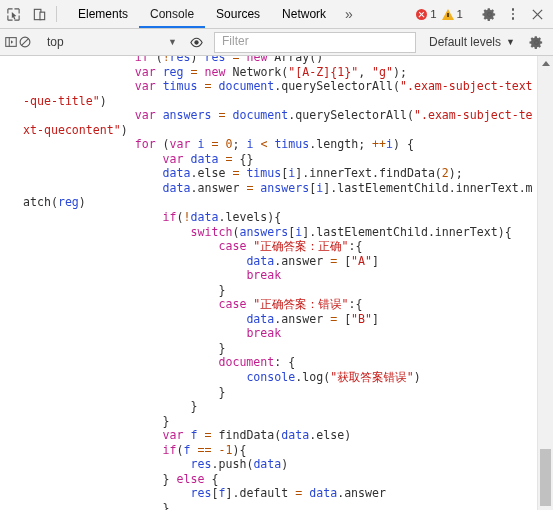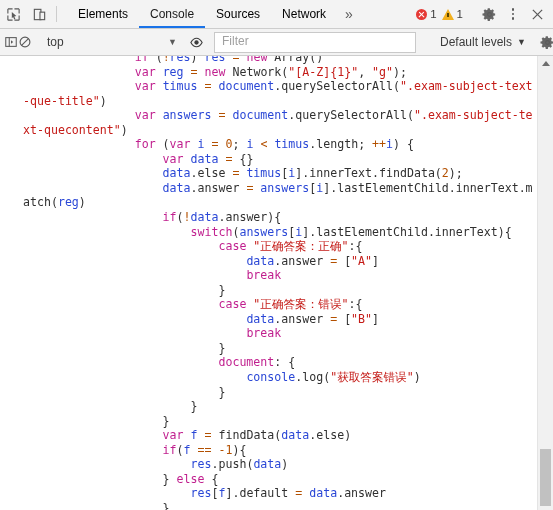--- a/index.html
+++ b/index.html
@@ -72,21 +72,21 @@
   .filter-box{
     flex:0 0 auto;width:190px;height:19px;background:#fff;border:1px solid #c9c9c9;
     display:flex;align-items:flex-start;padding:0 5px;margin-left:2px;
   }
   .filter-box input{
     border:0;outline:0;width:100%;font-size:12px;color:#3c3c3c;background:transparent;
     font-family:"Liberation Sans",sans-serif;
   }
   .filter-box input::placeholder{color:#a0a0a0;}
   .levels{
-    display:flex;align-items:center;font-size:12px;color:#3c3c3c;margin-left:24px;cursor:pointer;white-space:nowrap;
+    display:flex;align-items:center;font-size:12px;color:#3c3c3c;margin-left:13px;cursor:pointer;white-space:nowrap;
   }
   .levels .caret{margin-left:5px;font-size:9px;}
   .ct-right{margin-left:auto;display:flex;align-items:center;}
 
   
   .console-body{
     flex:1;position:relative;overflow:hidden;background:#fff;display:flex;
   }
   .code-area{
     flex:1;overflow:hidden;position:relative;
@@ -249,21 +249,21 @@
   <div class="console-body">
     <div class="code-area">
       <pre class="code" id="code-pre">                <span class="k">if</span><span class="pl"> (</span><span class="num">!</span><span class="id">res</span><span class="pl">) </span><span class="id">res</span><span class="num"> = </span><span class="k">new</span><span class="pl"> Array()</span>
                 <span class="k">var</span><span class="pl"> </span><span class="id">reg</span><span class="num"> = </span><span class="k">new</span><span class="pl"> Network(</span><span class="str">"[A-Z]{1}"</span><span class="pl">, </span><span class="str">"g"</span><span class="pl">);</span>
                 <span class="k">var</span><span class="pl"> </span><span class="id">timus</span><span class="num"> = </span><span class="id">document</span><span class="pl">.querySelectorAll(</span><span class="str">".exam-subject-text-que-title"</span><span class="pl">)</span>
                 <span class="k">var</span><span class="pl"> </span><span class="id">answers</span><span class="num"> = </span><span class="id">document</span><span class="pl">.querySelectorAll(</span><span class="str">".exam-subject-text-quecontent"</span><span class="pl">)</span>
                 <span class="k">for</span><span class="pl"> (</span><span class="k">var</span><span class="pl"> </span><span class="id">i</span><span class="num"> = </span><span class="num">0</span><span class="pl">; </span><span class="id">i</span><span class="num"> &lt; </span><span class="id">timus</span><span class="pl">.length; </span><span class="num">++</span><span class="id">i</span><span class="pl">) {</span>
                     <span class="k">var</span><span class="pl"> </span><span class="id">data</span><span class="num"> = </span><span class="pl">{}</span>
                     <span class="id">data</span><span class="pl">.else</span><span class="num"> = </span><span class="id">timus</span><span class="pl">[</span><span class="id">i</span><span class="pl">].innerText.findData(</span><span class="num">2</span><span class="pl">);</span>
                     <span class="id">data</span><span class="pl">.answer</span><span class="num"> = </span><span class="id">answers</span><span class="pl">[</span><span class="id">i</span><span class="pl">].lastElementChild.innerText.match(</span><span class="id">reg</span><span class="pl">)</span>
-                    <span class="k">if</span><span class="pl">(</span><span class="num">!</span><span class="id">data</span><span class="pl">.answer){</span>
+                    <span class="k">if</span><span class="pl">(</span><span class="num">!</span><span class="id">data</span><span class="pl">.levels){</span>
                         <span class="k">switch</span><span class="pl">(</span><span class="id">answers</span><span class="pl">[</span><span class="id">i</span><span class="pl">].lastElementChild.innerText){</span>
                             <span class="k">case</span><span class="pl"> </span><span class="str">"正确答案：正确"</span><span class="pl">:{</span>
                                 <span class="id">data</span><span class="pl">.answer</span><span class="num"> = </span><span class="pl">[</span><span class="str">"A"</span><span class="pl">]</span>
                                 <span class="k">break</span>
                             <span class="pl">}</span>
                             <span class="k">case</span><span class="pl"> </span><span class="str">"正确答案：错误"</span><span class="pl">:{</span>
                                 <span class="id">data</span><span class="pl">.answer</span><span class="num"> = </span><span class="pl">[</span><span class="str">"B"</span><span class="pl">]</span>
                                 <span class="k">break</span>
                             <span class="pl">}</span>
                             <span class="k">document</span><span class="pl">: {</span>

